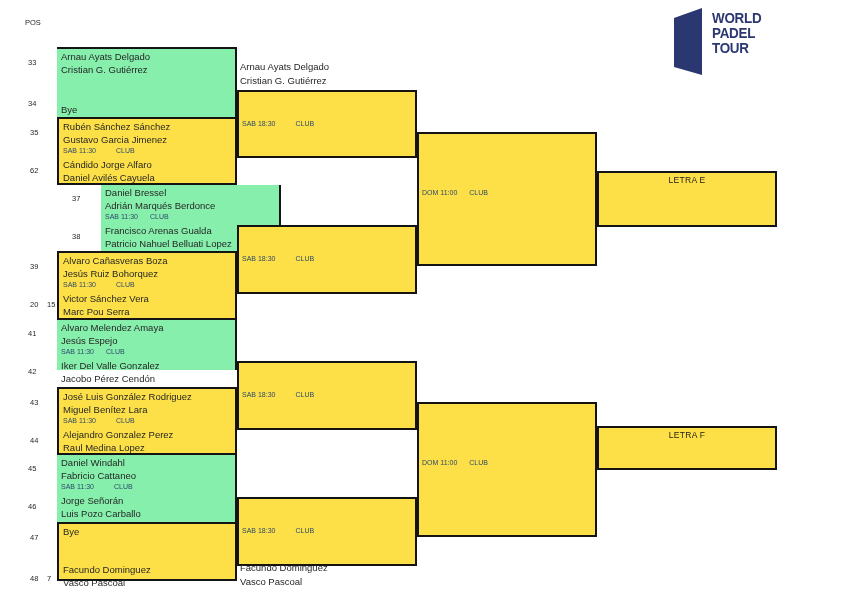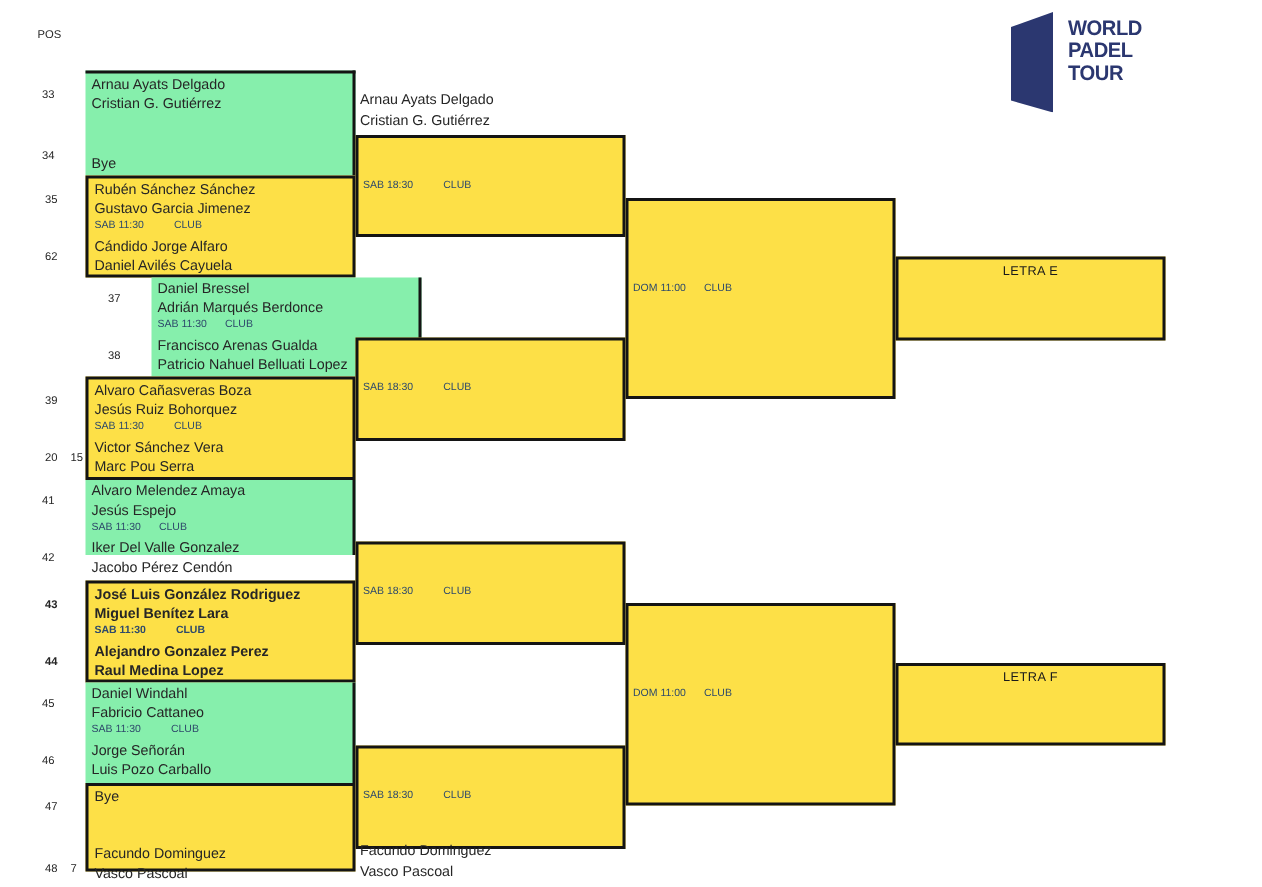--- a/index.html
+++ b/index.html
@@ -92,21 +92,21 @@
   <div class="m grey" style="top:320px;height:50px;">
     <div class="posnum pa">41</div>
     <div class="posnum pb">42</div>
     <div class="name a1">Alvaro Melendez Amaya</div>
     <div class="name a2">Jesús Espejo</div>
     <div class="sched"><span>SAB 11:30</span><span class="venue" style="margin-left:12px;">CLUB</span></div>
     <div class="name b1">Iker Del Valle Gonzalez</div>
     <div class="name b2">Jacobo Pérez Cendón</div>
   </div>
 
-  <div class="m white" style="top:387px;height:68px;font-weight:bold;">
+  <div class="m white" style="top:387px;height:68px;">
     <div class="posnum pa">43</div>
     <div class="posnum pb">44</div>
     <div class="name a1">José Luis González Rodriguez</div>
     <div class="name a2">Miguel Benítez Lara</div>
     <div class="sched"><span>SAB 11:30</span><span class="venue">CLUB</span></div>
     <div class="name b1">Alejandro Gonzalez Perez</div>
     <div class="name b2">Raul Medina Lopez</div>
   </div>
 
   <div class="m grey" style="top:455px;height:67px;">
@@ -154,17 +154,17 @@
   <div class="r3box" style="top:132px;height:134px;">
     <div class="sched"><span>DOM 11:00</span><span class="venue" style="margin-left:12px;">CLUB</span></div>
   </div>
   <div class="r3box" style="top:402px;height:135px;">
     <div class="sched"><span>DOM 11:00</span><span class="venue" style="margin-left:12px;">CLUB</span></div>
   </div>
 
   <div class="finalbox" style="top:171px;height:56px;">
     <div class="grouplabel">LETRA E</div>
   </div>
-  <div class="finalbox" style="top:442px;height:55px;">
+  <div class="finalbox" style="top:426px;height:44px;">
     <div class="grouplabel">LETRA F</div>
   </div>
 
 </div>
 
 </body></html>

